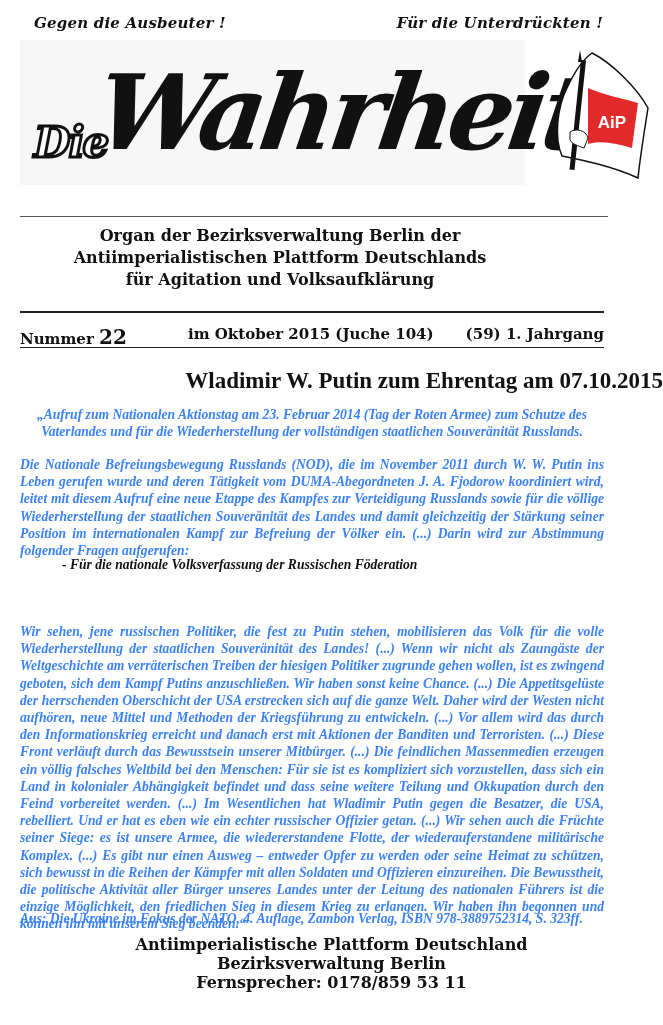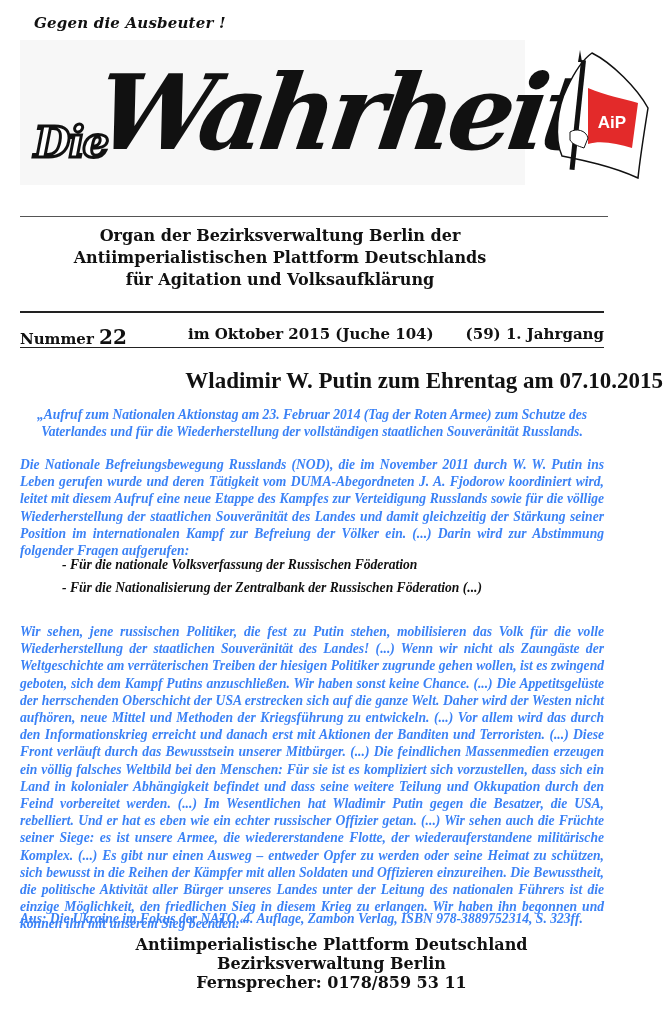--- a/index.html
+++ b/index.html
@@ -38,20 +38,21 @@
   .source { top: 910px; }
 
   .footer { position: absolute; left: 0; width: 663px; top: 935px; text-align: center; font-family: "DejaVu Serif", serif; font-weight: bold; font-size: 16px; line-height: 19px; color: #111; }
 </style>
 </head>
 <body>
 
 <div class="page">
 
   <div class="slogan left">Gegen die Ausbeuter !</div>
+  <div class="slogan right">Für die Unterdrückten !</div>
 
   <div class="masthead">
     <span class="wahrheit">Wahrheit</span>
     <span class="die">Die</span>
   </div>
 
   <svg class="emblem" viewBox="0 0 100 135">
     <path d="M40 5 C60 15 85 40 96 60 C92 85 88 110 86 130 C60 118 30 112 10 108 C2 90 5 60 15 40 C22 25 30 12 40 5 Z" fill="#fff" stroke="#111" stroke-width="1.5"></path>
     <path d="M36 40 C55 48 70 50 86 55 L80 100 C65 96 50 92 36 96 Z" fill="#e32a2a"></path>
     <rect x="24" y="12" width="5" height="110" fill="#111" transform="rotate(6 26 60)"></rect>
@@ -77,21 +78,20 @@
   </div>
 
   <div class="headline">Wladimir W. Putin zum Ehrentag am 07.10.2015</div>
 
   <div class="body-text intro">„Aufruf zum Nationalen Aktionstag am 23. Februar 2014 (Tag der Roten Armee) zum Schutze des Vaterlandes und für die Wiederherstellung der vollständigen staatlichen Souveränität Russlands.</div>
 
   <div class="body-text p1">Die Nationale Befreiungsbewegung Russlands (NOD), die im November 2011 durch W. W. Putin ins Leben gerufen wurde und deren Tätigkeit vom DUMA-Abegordneten J. A. Fjodorow koordiniert wird, leitet mit diesem Aufruf eine neue Etappe des Kampfes zur Verteidigung Russlands sowie für die völlige Wiederherstellung der staatlichen Souveränität des Landes und damit gleichzeitig der Stärkung seiner Position im internationalen Kampf zur Befreiung der Völker ein. (...) Darin wird zur Abstimmung folgender Fragen aufgerufen:</div>
 
   <div class="list">
     <div>- Für die nationale Volksverfassung der Russischen Föderation</div>
-    <div>- Für die Nationalisierung der Zentralbank der Russischen Föderation (...)</div>
   </div>
 
   <div class="body-text p2">Wir sehen, jene russischen Politiker, die fest zu Putin stehen, mobilisieren das Volk für die volle Wiederherstellung der staatlichen Souveränität des Landes! (...) Wenn wir nicht als Zaungäste der Weltgeschichte am verräterischen Treiben der hiesigen Politiker zugrunde gehen wollen, ist es zwingend geboten, sich dem Kampf Putins anzuschließen. Wir haben sonst keine Chance. (...) Die Appetitsgelüste der herrschenden Oberschicht der USA erstrecken sich auf die ganze Welt. Daher wird der Westen nicht aufhören, neue Mittel und Methoden der Kriegsführung zu entwickeln. (...) Vor allem wird das durch den Informationskrieg erreicht und danach erst mit Aktionen der Banditen und Terroristen. (...) Diese Front verläuft durch das Bewusstsein unserer Mitbürger. (...) Die feindlichen Massenmedien erzeugen ein völlig falsches Weltbild bei den Menschen: Für sie ist es kompliziert sich vorzustellen, dass sich ein Land in kolonialer Abhängigkeit befindet und dass seine weitere Teilung und Okkupation durch den Feind vorbereitet werden. (...) Im Wesentlichen hat Wladimir Putin gegen die Besatzer, die USA, rebelliert. Und er hat es eben wie ein echter russischer Offizier getan. (...) Wir sehen auch die Früchte seiner Siege: es ist unsere Armee, die wiedererstandene Flotte, der wiederauferstandene militärische Komplex. (...) Es gibt nur einen Ausweg – entweder Opfer zu werden oder seine Heimat zu schützen, sich bewusst in die Reihen der Kämpfer mit allen Soldaten und Offizieren einzureihen. Die Bewusstheit, die politische Aktivität aller Bürger unseres Landes unter der Leitung des nationalen Führers ist die einzige Möglichkeit, den friedlichen Sieg in diesem Krieg zu erlangen. Wir haben ihn begonnen und können ihn mit unserem Sieg beenden.“</div>
 
   <div class="body-text source">Aus: Die Ukraine im Fokus der NATO, 4. Auflage, Zambon Verlag, ISBN 978-3889752314, S. 323ff.</div>
 
   <div class="footer">
     <div>Antiimperialistische Plattform Deutschland</div>
     <div>Bezirksverwaltung Berlin</div>
     <div>Fernsprecher: 0178/859 53 11</div>

